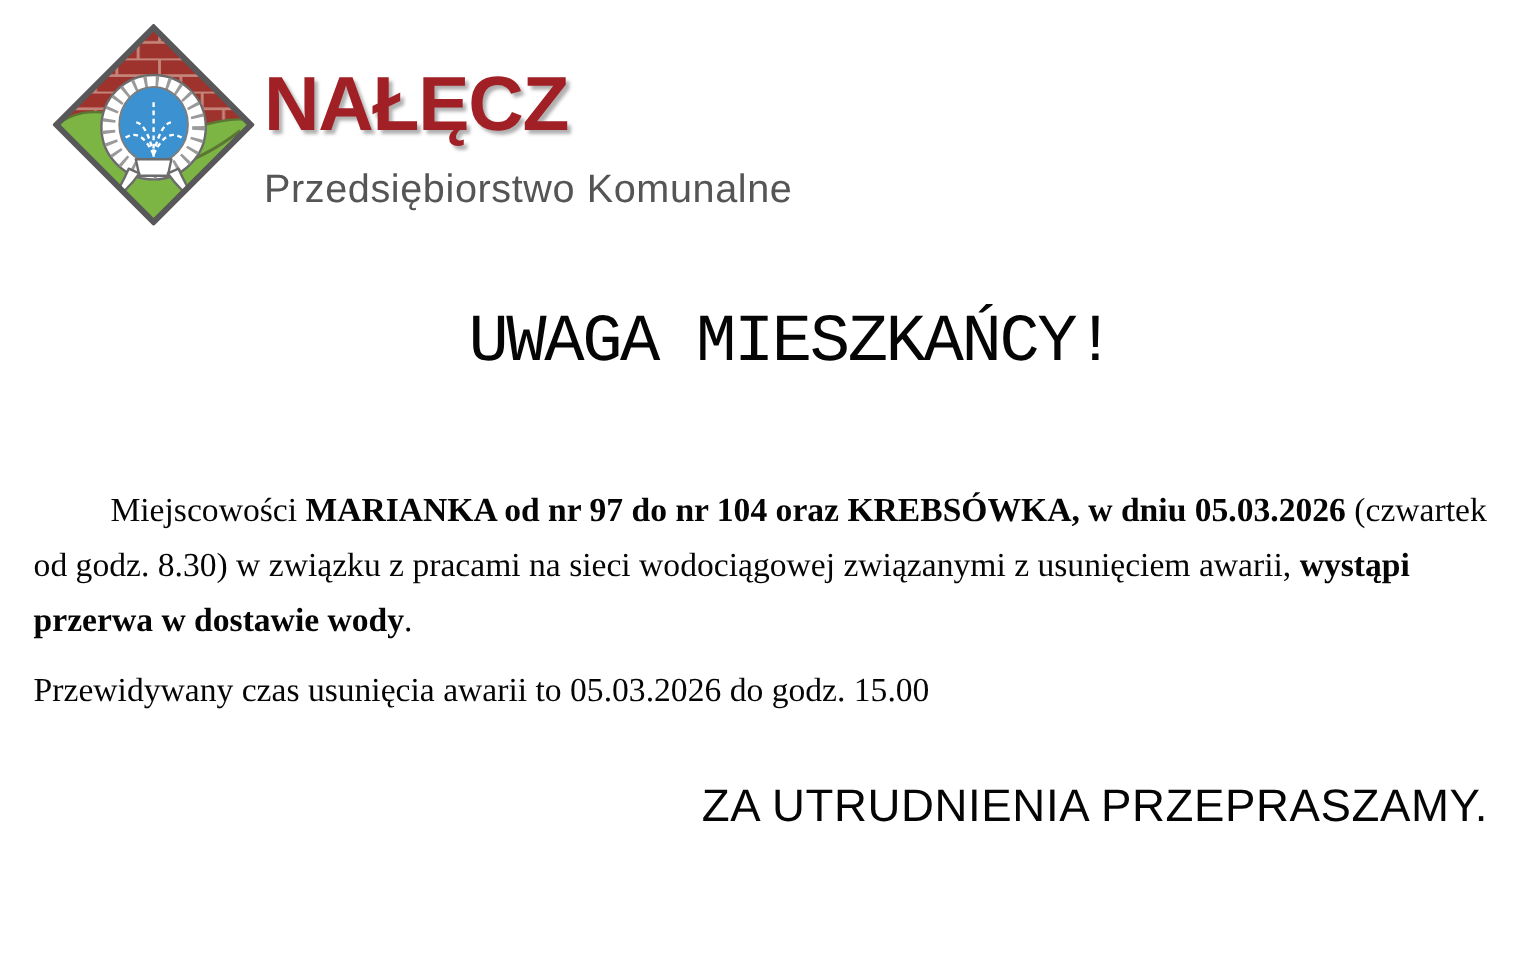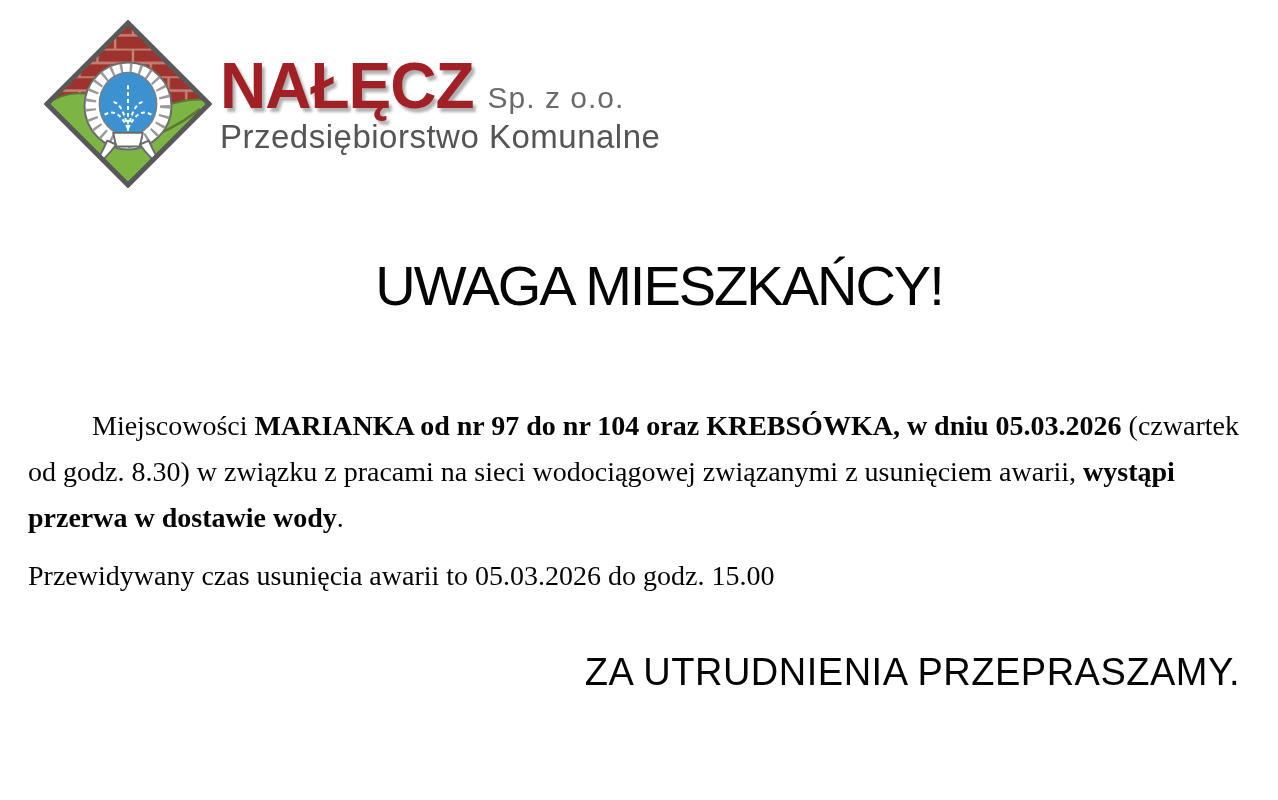--- a/index.html
+++ b/index.html
@@ -23,32 +23,32 @@
   .brand-row { display: flex; align-items: baseline; gap: 14px; }
   .brand-name {
     font-size: 64px;
     font-weight: bold;
     line-height: 1;
     letter-spacing: -1px;
     color: #a02025;
     text-shadow: 3px 4px 3px #b0b0b0;
   }
   .brand-suffix { font-size: 30px; color: #6b6b6b; letter-spacing: 1px; }
-  .brand-subtitle { margin-top: 0; font-size: 33px; color: #555555; letter-spacing: 0.5px; }
+  .brand-subtitle { margin-top: 20px; font-size: 33px; color: #555555; letter-spacing: 0.5px; }
   
   .heading {
     margin: 64px 0 0 0;
     padding-left: 40px;
     text-align: center;
     font-size: 56px;
     font-weight: normal;
     letter-spacing: -2px;
     line-height: 1.2;
     color: #050505;
-    font-family: Liberation Sans, sans-serif;
+    font-family: Liberation Mono, monospace;
   }
   .body {
     margin: 0 28px;
     font-size: 28px;
     line-height: 46px;
     color: #050505;
   }
   .p1 { margin-top: 84px; text-indent: 64px; }
   .p2 { margin-top: 12px; }
   .body b { font-weight: bold; }
@@ -101,21 +101,20 @@
           <path d="M73,126 C66,136 58,144 50,148 C57,137 61,129 64,122 Z"></path>
           <path d="M97,126 C104,136 112,144 120,148 C113,137 109,129 106,122 Z"></path>
         </g>
       </g>
       <polygon points="85,3 167,85 85,167 3,85" fill="none" stroke="#58585a" stroke-width="5"></polygon>
     </svg>
 
     <div class="brand">
       <div class="brand-row">
         <span class="brand-name">NAŁĘCZ</span>
-        <span class="brand-suffix">Sp. z o.o.</span>
       </div>
       <div class="brand-subtitle">Przedsiębiorstwo Komunalne</div>
     </div>
   </header>
 
   <h1 class="heading">UWAGA MIESZKAŃCY!</h1>
 
   <p class="body p1"><span>Miejscowości </span><b>MARIANKA od nr 97 do nr 104 oraz KREBSÓWKA, w dniu 05.03.2026</b><span> (czwartek od godz. 8.30) w związku z pracami na sieci wodociągowej związanymi z usunięciem awarii, </span><b>wystąpi przerwa w dostawie wody</b><span>.</span></p>
 
   <p class="body p2">Przewidywany czas usunięcia awarii to 05.03.2026 do godz. 15.00</p>

